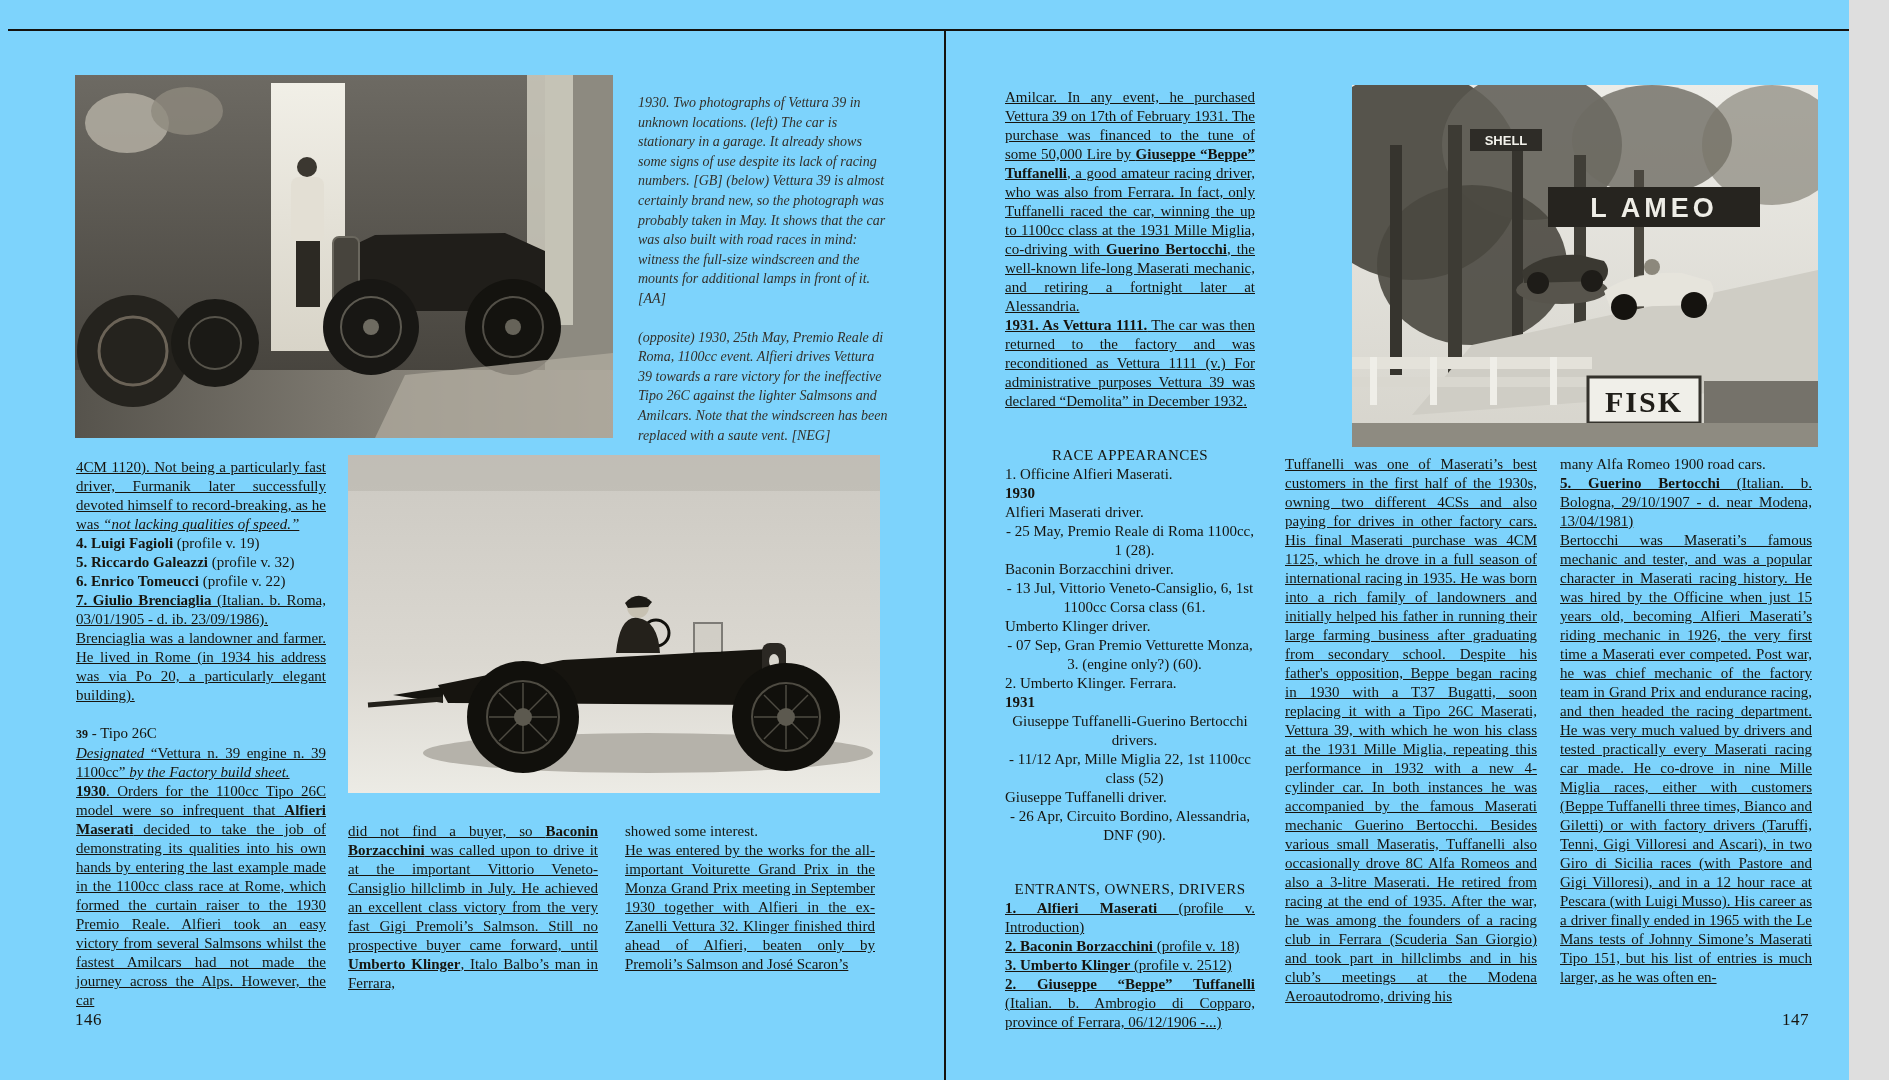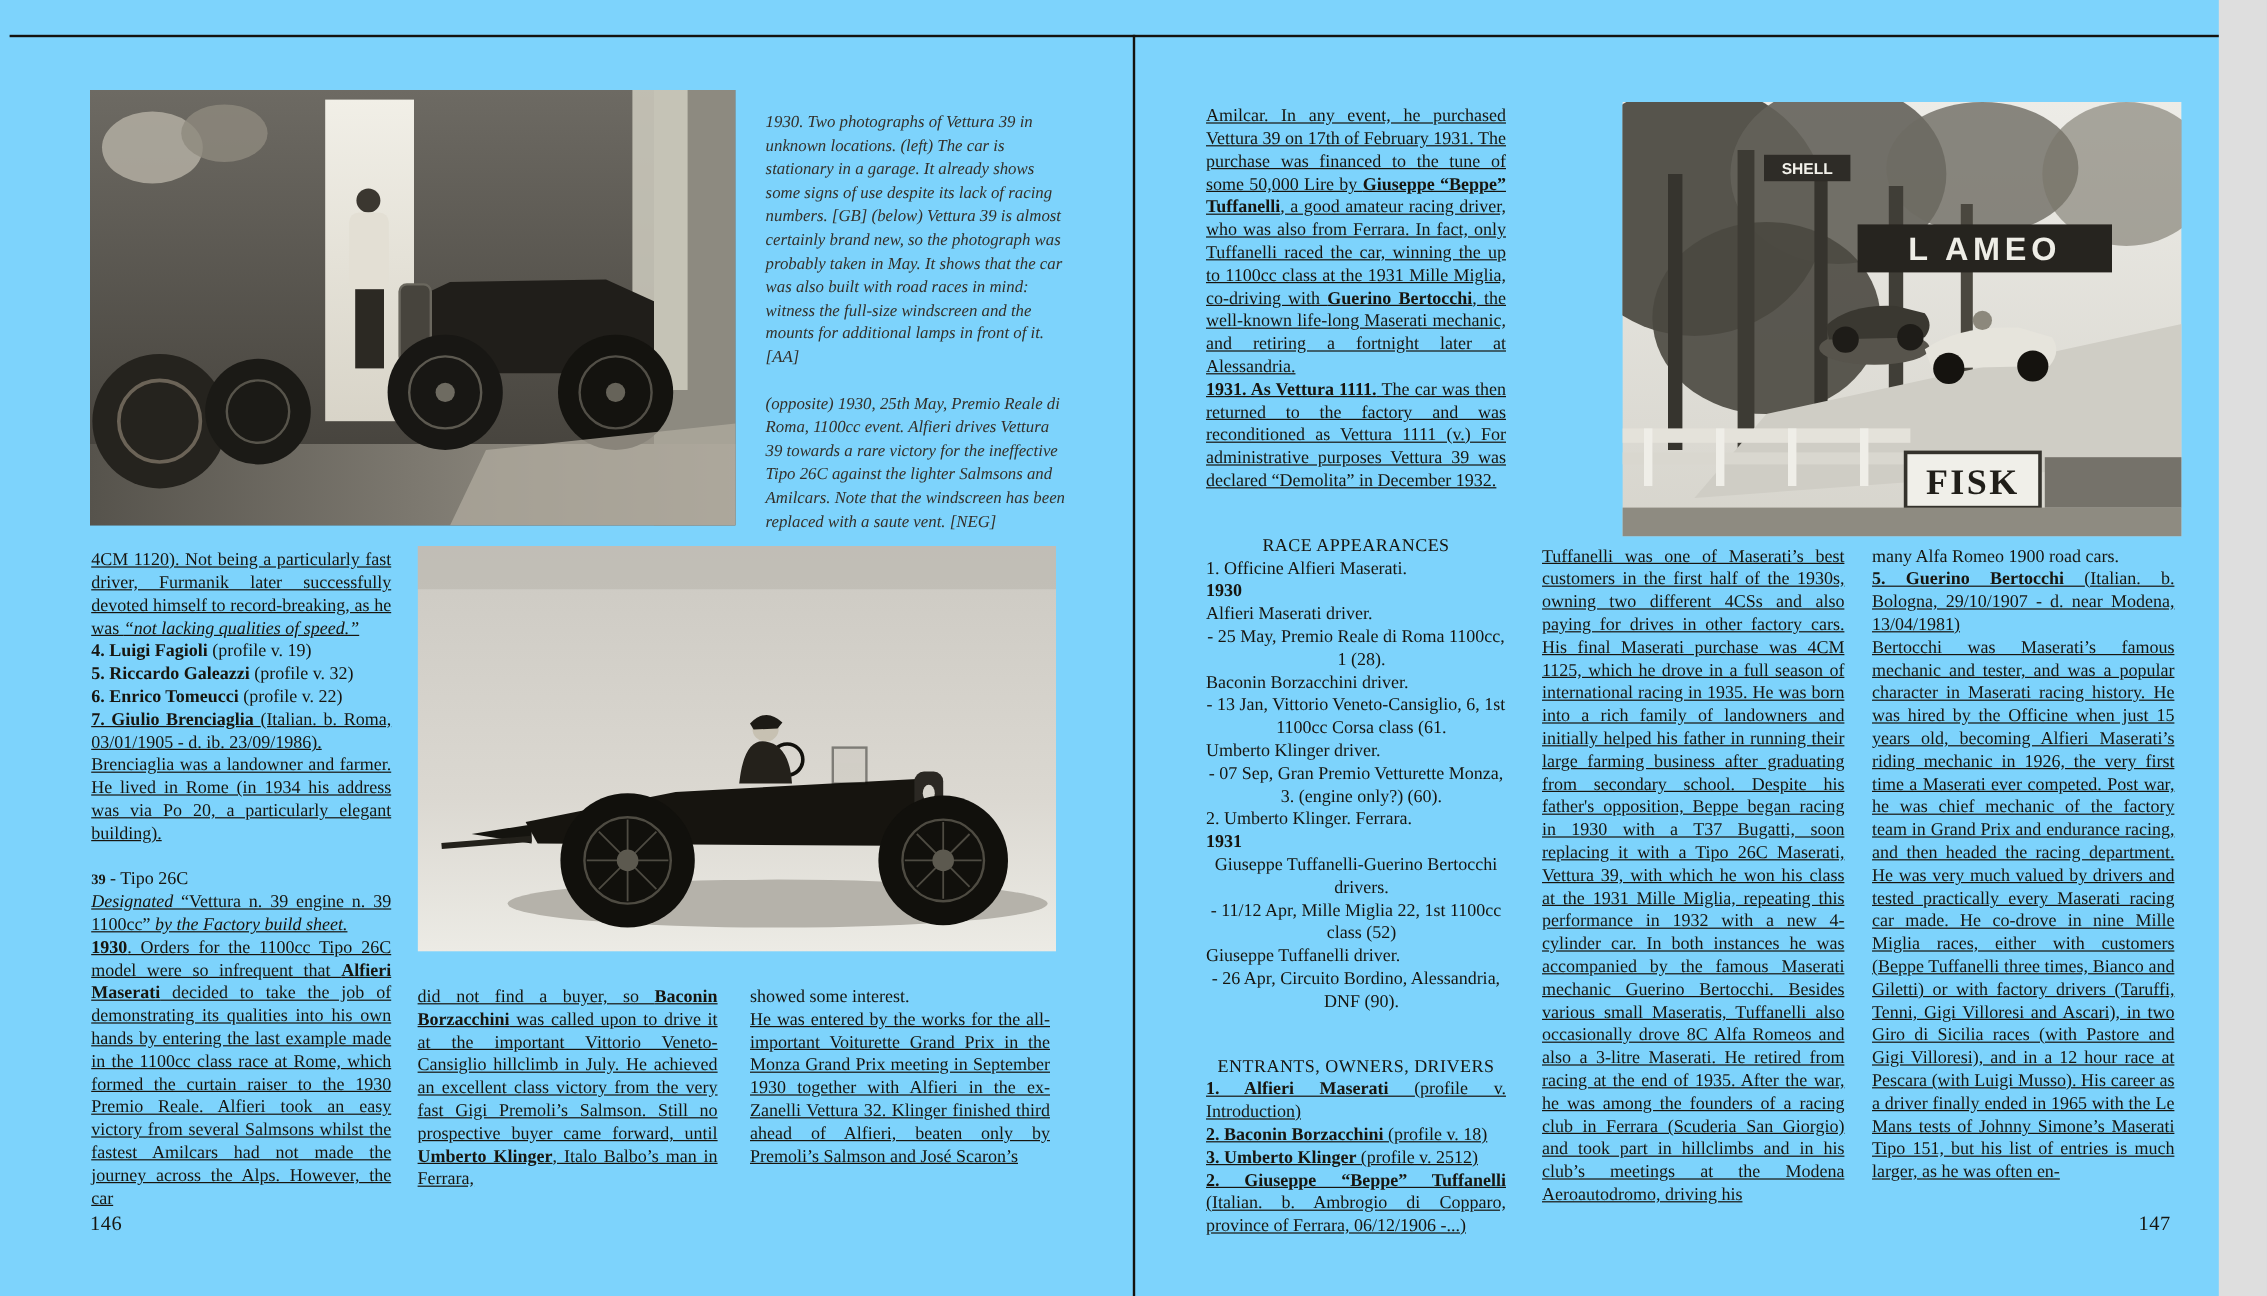--- a/index.html
+++ b/index.html
@@ -165,21 +165,21 @@
 
   <div class="col" style="left:1005px;top:88px;width:250px;">
       <div class="blk p"><span class="seg">Amilcar. In any event, he purchased Vettura 39 on 17th of February 1931. The purchase was financed to the tune of some 50,000 Lire by </span><span class="seg seg-b">Giuseppe “Beppe” Tuffanelli</span><span class="seg">, a good amateur racing driver, who was also from Ferrara. In fact, only Tuffanelli raced the car, winning the up to 1100cc class at the 1931 Mille Miglia, co-driving with </span><span class="seg seg-b">Guerino Bertocchi</span><span class="seg">, the well-known life-long Maserati mechanic, and retiring a fortnight later at Alessandria.</span></div>
       <div class="blk p"><span class="seg seg-b">1931. As Vettura 1111.</span><span class="seg"> The car was then returned to the factory and was reconditioned as Vettura 1111 (v.) For administrative purposes Vettura 39 was declared “Demolita” in December 1932.</span></div>
       <div class="blk h-sec"><span class="seg">RACE APPEARANCES</span></div>
       <div class="blk line"><span class="seg">1. Officine Alfieri Maserati.</span></div>
       <div class="blk line"><span class="seg seg-b">1930</span></div>
       <div class="blk line"><span class="seg">Alfieri Maserati driver.</span></div>
       <div class="blk hang"><span class="seg">- 25 May, Premio Reale di Roma 1100cc, 1 (28).</span></div>
       <div class="blk line"><span class="seg">Baconin Borzacchini driver.</span></div>
-      <div class="blk hang"><span class="seg">- 13 Jan, Vittorio Veneto-Cansiglio, 6, 1st 1100cc Corsa class (61.</span></div>
+      <div class="blk hang"><span class="seg">- 13 Jul, Vittorio Veneto-Cansiglio, 6, 1st 1100cc Corsa class (61.</span></div>
       <div class="blk line"><span class="seg">Umberto Klinger driver.</span></div>
       <div class="blk hang"><span class="seg">- 07 Sep, Gran Premio Vetturette Monza, 3. (engine only?) (60).</span></div>
       <div class="blk line"><span class="seg">2. Umberto Klinger. Ferrara.</span></div>
       <div class="blk line"><span class="seg seg-b">1931</span></div>
       <div class="blk hang"><span class="seg">Giuseppe Tuffanelli-Guerino Bertocchi drivers.</span></div>
       <div class="blk hang"><span class="seg">- 11/12 Apr, Mille Miglia 22, 1st 1100cc class (52)</span></div>
       <div class="blk line"><span class="seg">Giuseppe Tuffanelli driver.</span></div>
       <div class="blk hang"><span class="seg">- 26 Apr, Circuito Bordino, Alessandria, DNF (90).</span></div>
       <div class="blk h-sec"><span class="seg">ENTRANTS, OWNERS, DRIVERS</span></div>
       <div class="blk p"><span class="seg seg-b">1. Alfieri Maserati </span><span class="seg">(profile v. Introduction)</span></div>

